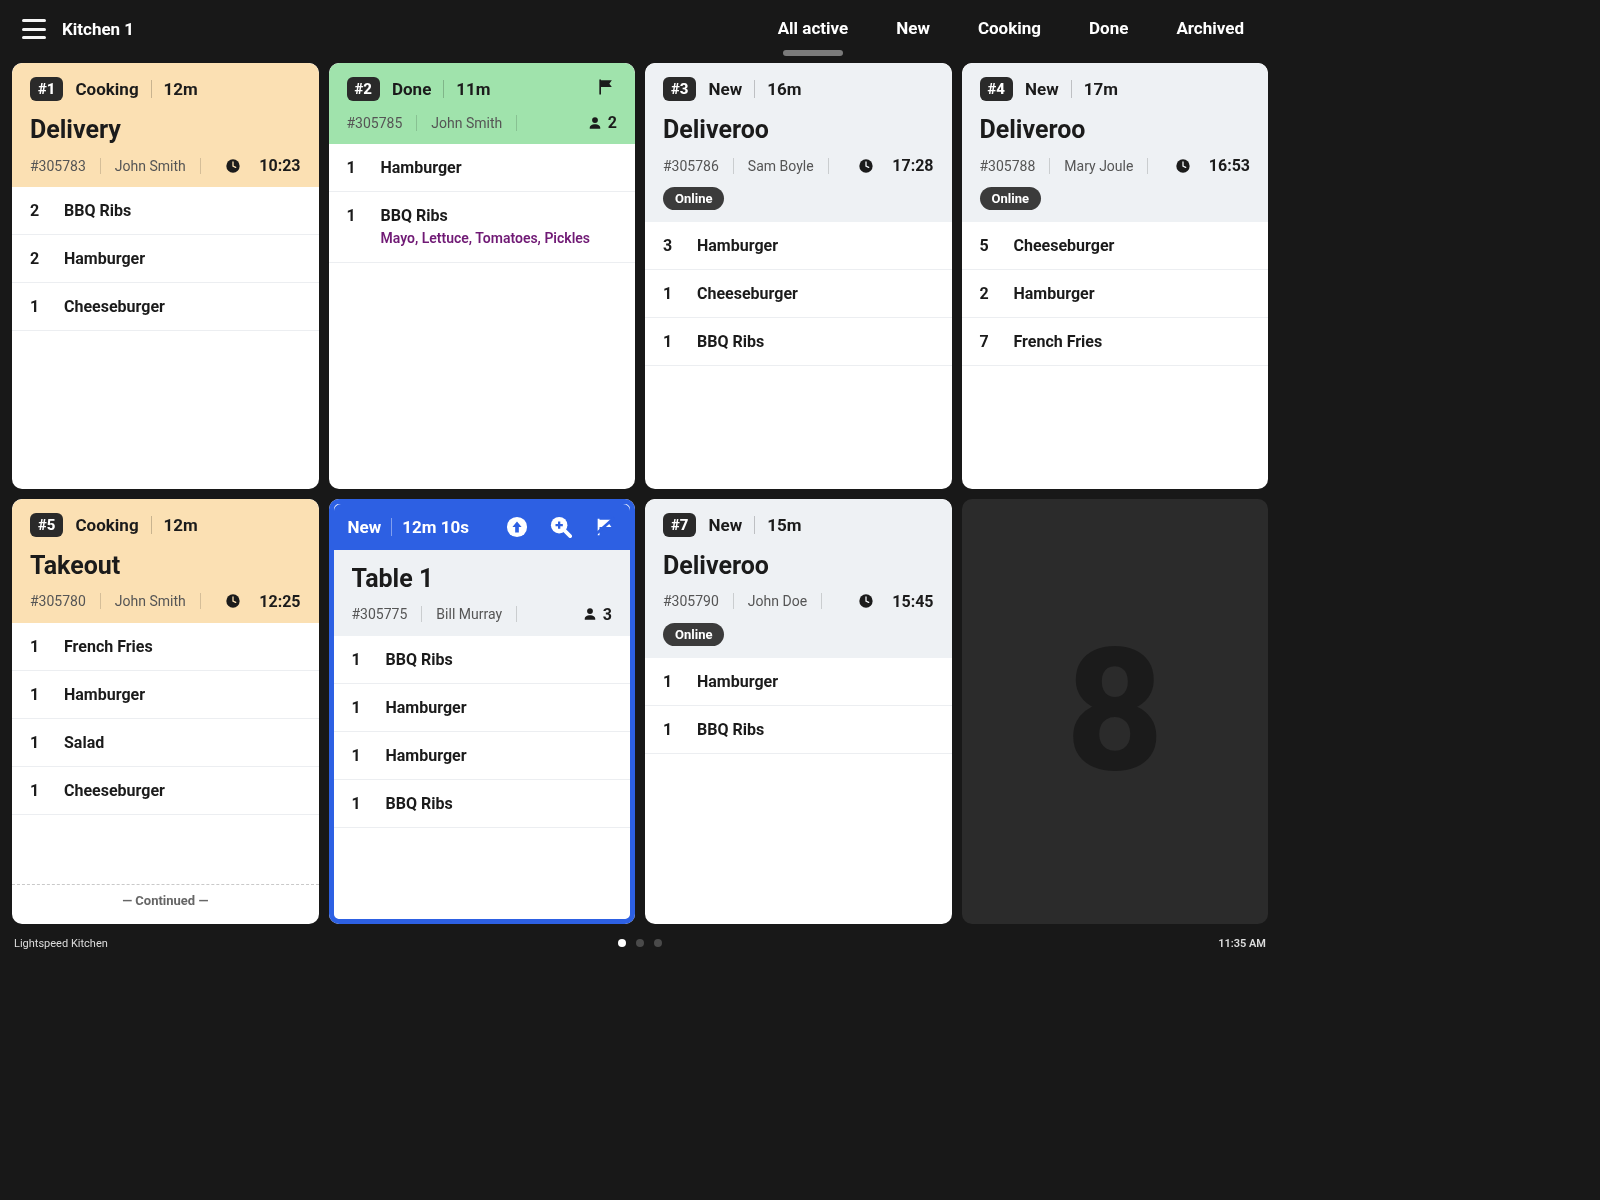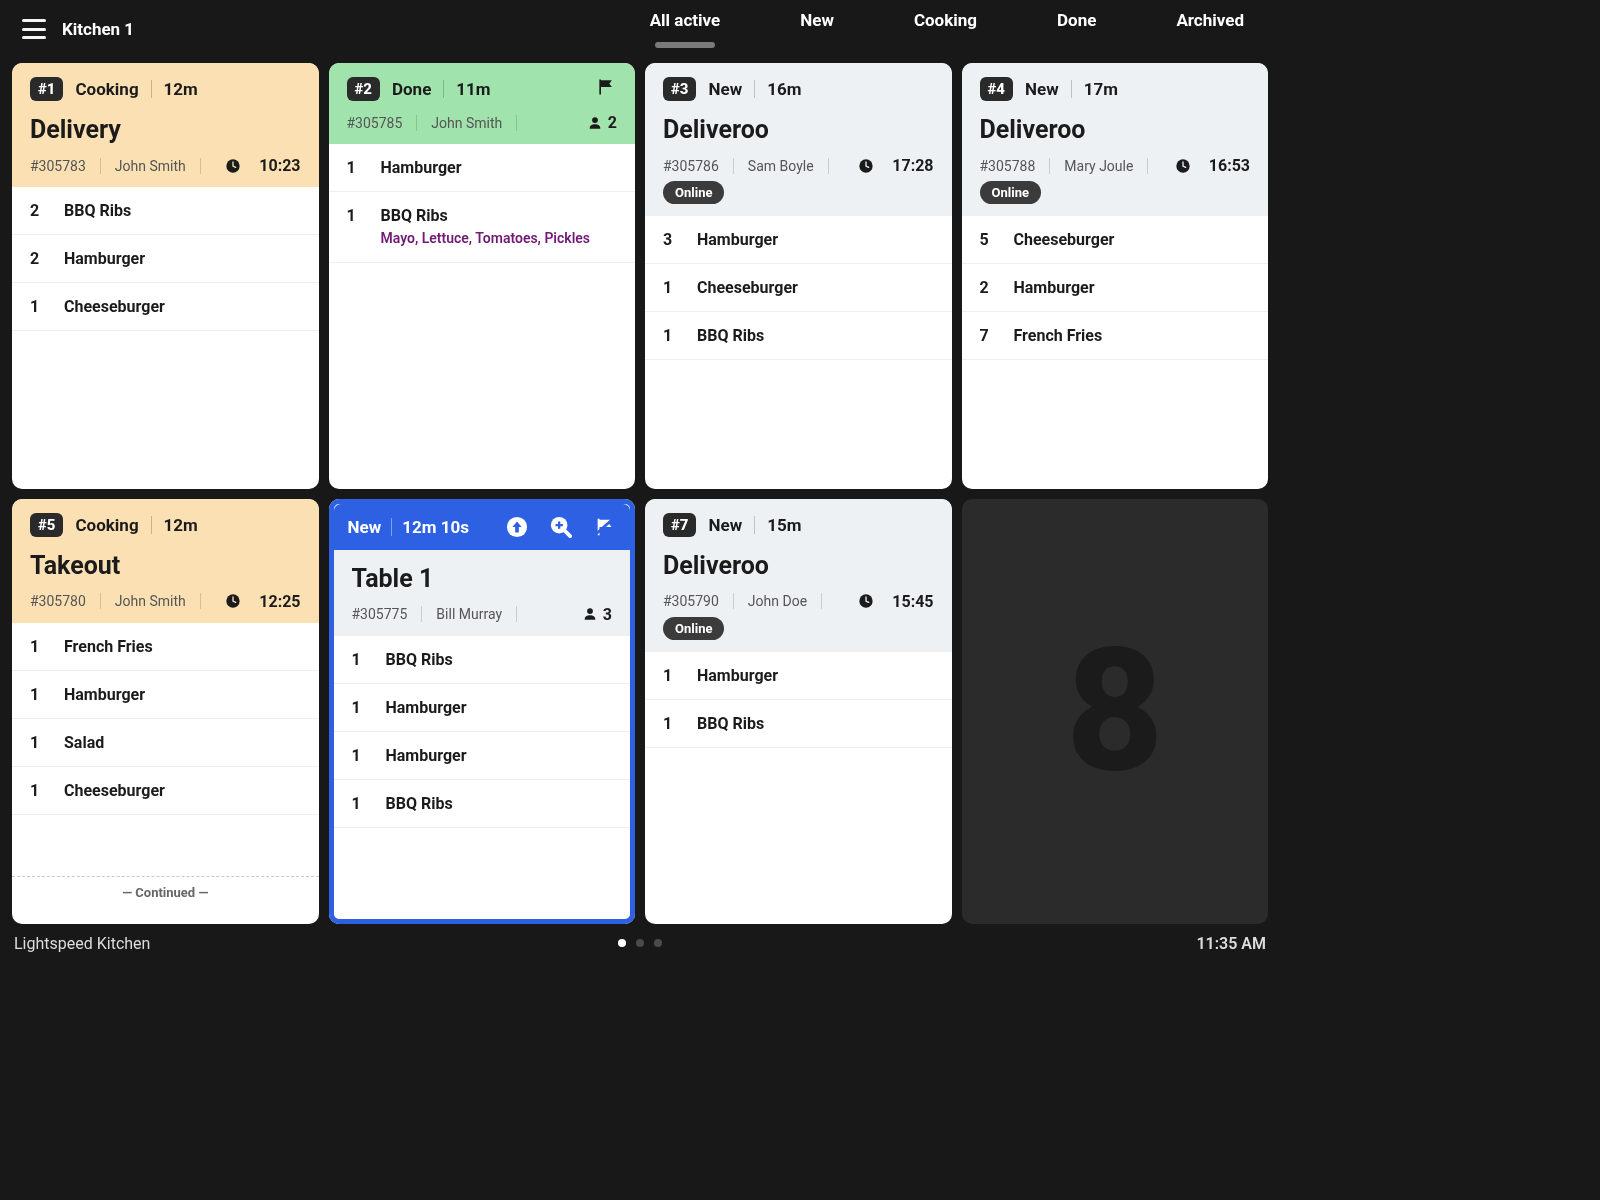--- a/index.html
+++ b/index.html
@@ -25,22 +25,22 @@
     .hamburger {
       width: 24px; height: 20px;
       display: flex; flex-direction: column; justify-content: space-between;
       cursor: pointer;
     }
     .hamburger span { display: block; height: 3px; background: #f5f5f5; border-radius: 2px; }
     .kitchen-name { font-size: 17px; font-weight: 700; }
     .tabs {
       margin-left: auto;
       display: flex;
-      gap: 72px;
-      align-items: flex-end;
+      gap: 40px;
+      align-items: flex-start;
       height: 100%;
       padding-right: 10px;
     }
     .tab {
       font-size: 17px; font-weight: 700; color: #fff;
       position: relative;
       padding: 10px 4px 20px 4px;
       cursor: pointer;
     }
     .tab-active::after {
@@ -94,21 +94,21 @@
     .row2 { display: flex; align-items: center; gap: 14px; margin-top: 12px; font-size: 14px; }
     .row2 .dim { color: #555; }
     .row2 .sep2 { width: 1px; height: 16px; background: rgba(0,0,0,0.15); }
     .clock-meta { display: flex; align-items: center; gap: 18px; margin-left: auto; font-weight: 700; font-size: 16px; }
     .clock-meta svg, .guests svg { display: block; }
     .guests { display: flex; align-items: center; gap: 6px; margin-left: auto; font-weight: 700; font-size: 16px; }
 
     .online-pill {
       display: inline-block;
       background: #3b3b3b; color: #fff; font-weight: 700; font-size: 13px;
-      padding: 4px 12px; border-radius: 14px; margin-top: 6px;
+      padding: 4px 12px; border-radius: 14px; margin-top: 12px;
     }
 
     
     .sub-header {
       background: #eef1f4;
       margin: 0 5px;
       padding: 14px 18px 12px 18px;
     }
 
     
@@ -123,21 +123,21 @@
     }
     .card-selected .items { margin: 0 5px 5px 5px; background:#fff; border-radius: 0 0 7px 7px; }
     .item-qty { font-weight: 700; min-width: 16px; }
     .item-name { font-weight: 700; }
     .item-mods { color: #701a75; font-weight: 600; font-size: 14px; margin-top: 4px; line-height: 1.35; }
 
     .continued {
       border-top: 1px dashed #c9c9c9;
       text-align: center;
       font-size: 13px; font-weight: 700; color: #666;
-      padding: 8px 0 24px 0;
+      padding: 8px 0 16px 0;
       margin-top: auto;
     }
 
     
     .ghost {
       background: #2b2b2b;
       border-radius: 10px;
       display: flex; align-items: center; justify-content: center;
     }
     .ghost-num { font-size: 170px; font-weight: 800; color: #1b1b1b; }
@@ -146,21 +146,21 @@
     .blue-row { display: flex; align-items: center; gap: 10px; color: #fff; }
     .blue-row .status-text, .blue-row .age-text { color: #fff; }
     .blue-icons { margin-left: auto; display: flex; gap: 22px; align-items: center; }
     .blue-icons svg { display:block; }
 
     
     .footer {
       display: flex; align-items: center;
       height: 30px;
       padding: 0 14px 4px 14px;
-      font-size: 16px; color: #ddd;
+      font-size: 11px; color: #ddd;
     }
     .dots { display: flex; gap: 10px; position: absolute; left: 50%; transform: translateX(-50%); }
     .dot { width: 8px; height: 8px; border-radius: 50%; background: #4a4a4a; }
     .dot-active { background: #fff; }
     .footer-right { margin-left: auto; font-weight: 600; }
 
     .footer-wrap { position: relative; }
   </style>
 </head>
 <body>

